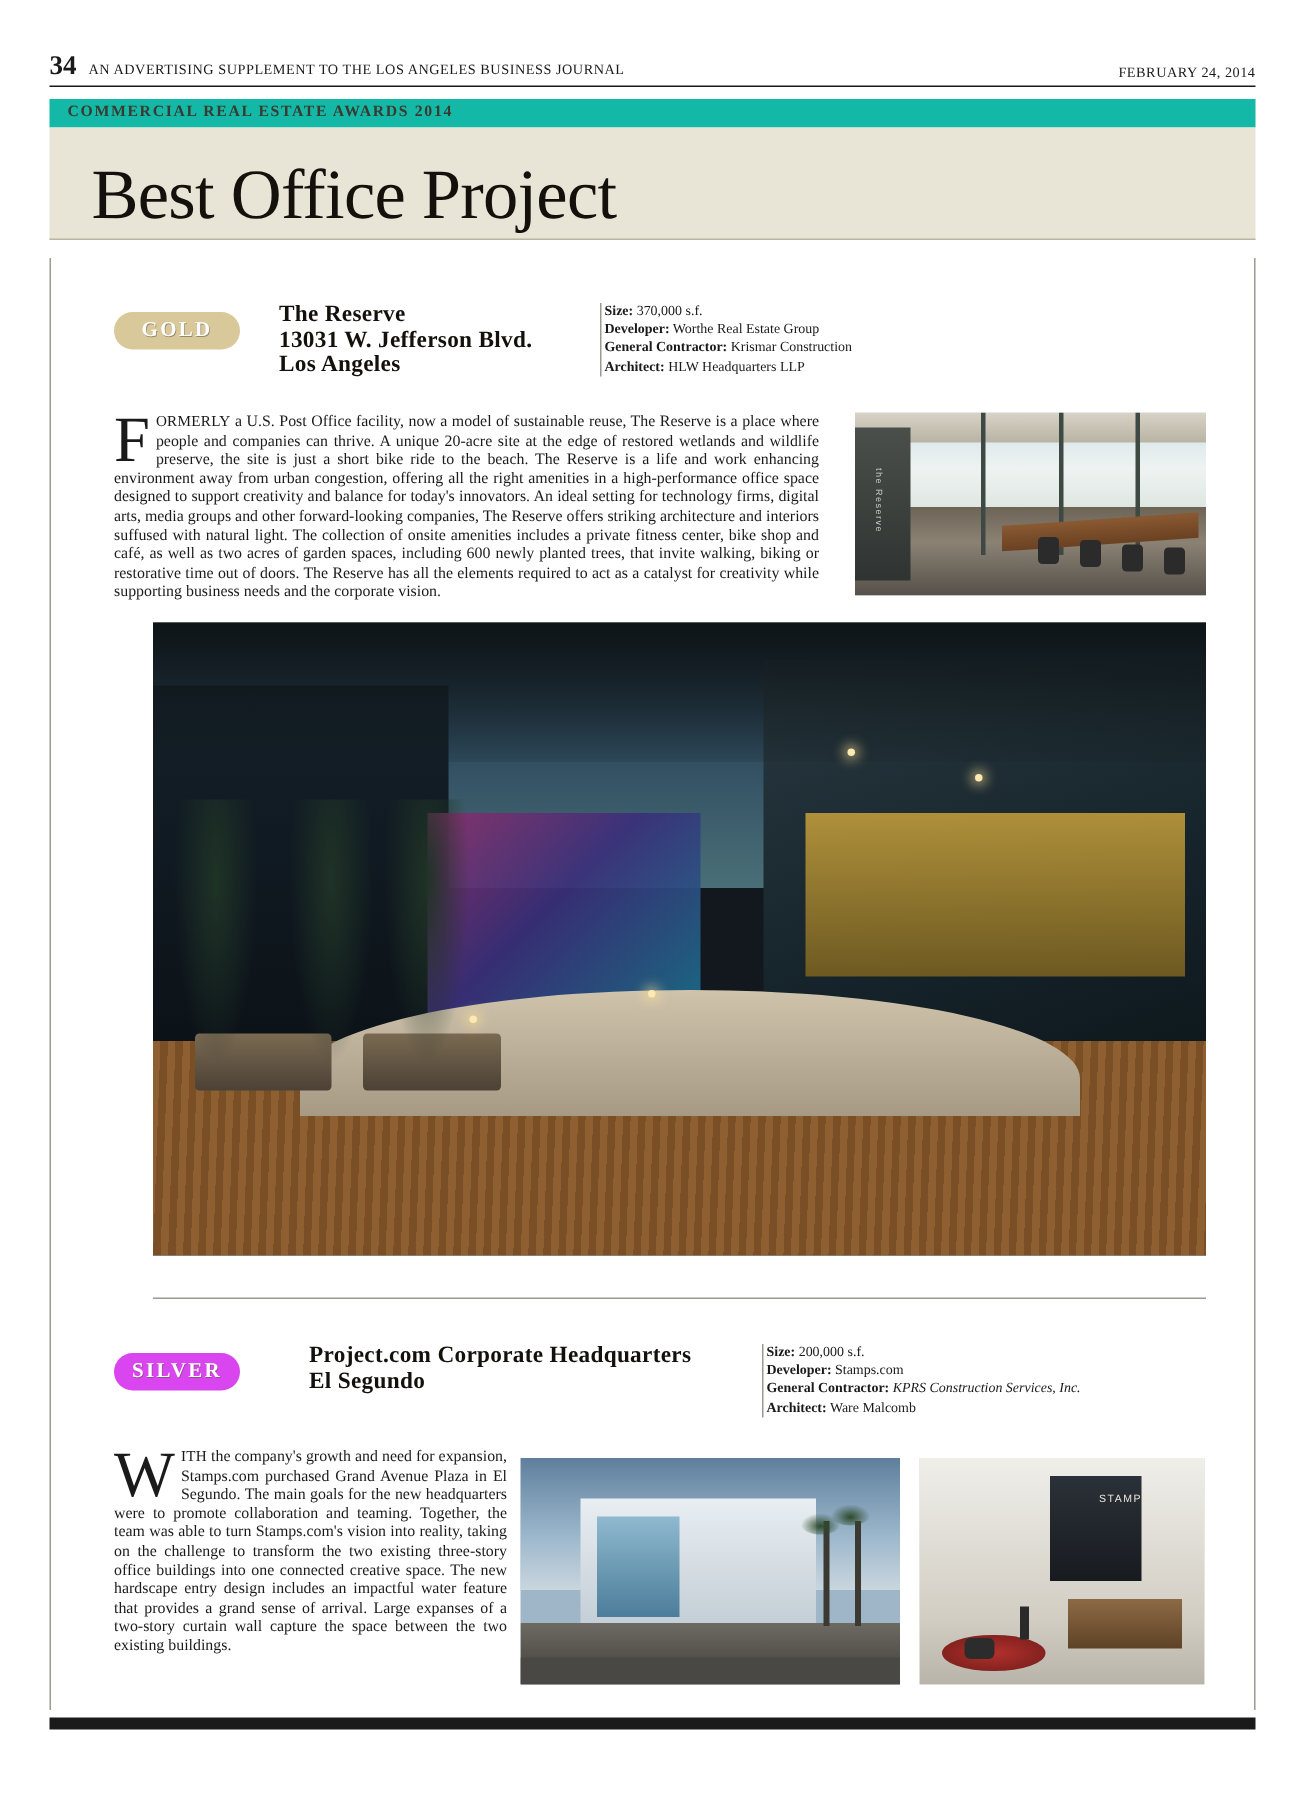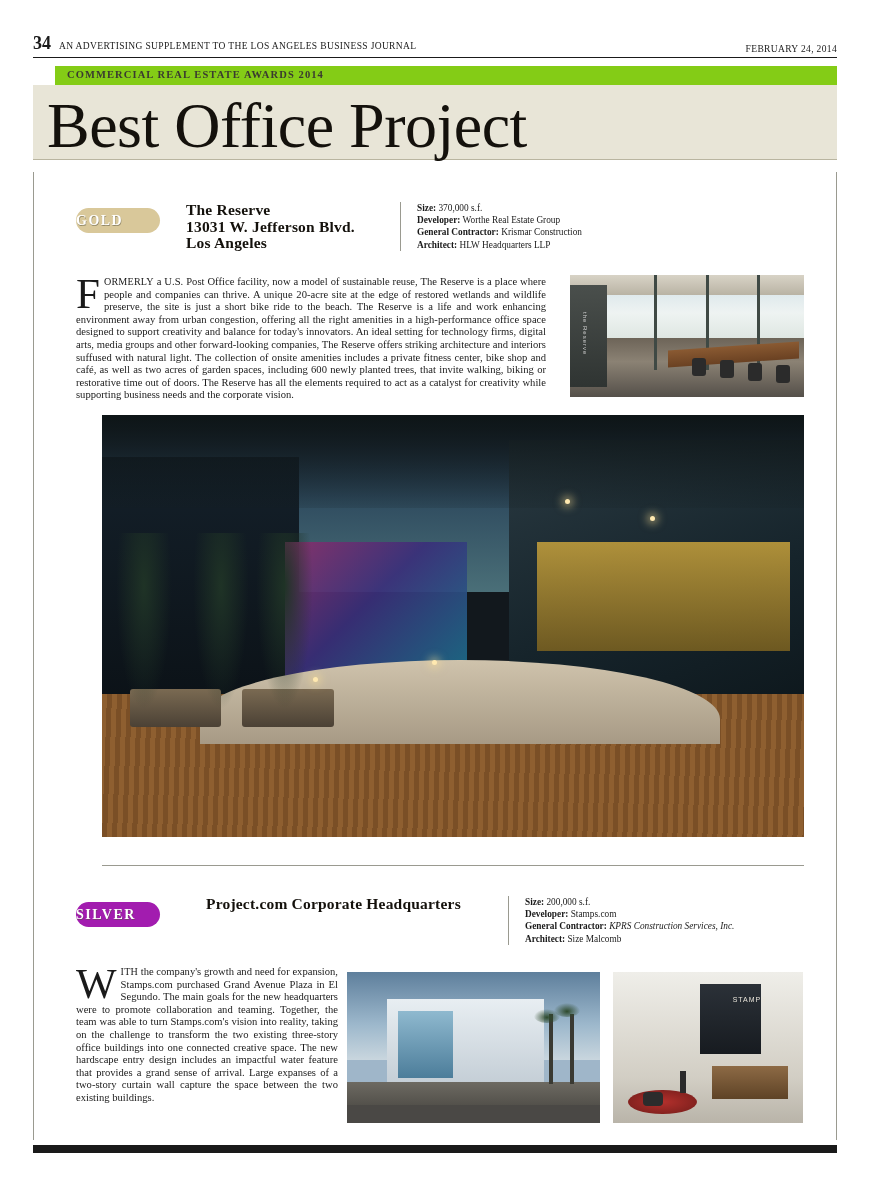--- a/index.html
+++ b/index.html
@@ -57,22 +57,21 @@
     letter-spacing: 0.35px;
   }
 
   
   .awards-bar {
     position: absolute;
     top: 66px;
     left: 33px;
     right: 33px;
     height: 19px;
-    background: #84cc16;
-    margin-left: 22px;
+    background: #14b8a6;
   }
   .awards-bar-label {
     position: absolute;
     left: 12px;
     top: 3px;
     font-family: "Liberation Serif", serif;
     font-weight: bold;
     font-size: 10.5px;
     letter-spacing: 1.1px;
     color: #3a3a30;
@@ -82,27 +81,27 @@
   .title-band {
     position: absolute;
     top: 85px;
     left: 33px;
     right: 33px;
     height: 74px;
     background: #e8e5d7;
     border-bottom: 1px solid #b9b5a0;
   }
   .title-band h1 {
-    margin: 2px;
+    margin: 16px;
     position: absolute;
     left: 12px;
     top: 2px;
     font-family: "Liberation Serif", serif;
     font-weight: normal;
-    font-size: 64px;
+    font-size: 47px;
     letter-spacing: -0.5px;
     color: #14110c;
   }
 
   
   .content-frame {
     position: absolute;
     top: 172px;
     left: 33px;
     width: 804px;
@@ -124,24 +123,24 @@
   }
   .badge {
     position: absolute;
     left: 42px;
     top: 36px;
     width: 84px;
     height: 25px;
     border-radius: 13px;
     display: flex;
     align-items: center;
-    justify-content: flex-start;
+    justify-content: center;
   }
   .badge-gold { background: #d9c89a; }
-  .badge-silver { background: #a21caf; }
+  .badge-silver { background: #d946ef; }
   .badge span {
     font-family: "Liberation Serif", serif;
     font-weight: bold;
     font-size: 14px;
     letter-spacing: 1.5px;
     color: #ffffff;
     text-shadow: 0.5px 0.5px 0 rgba(90,85,65,0.55);
   }
   .entry-title {
     position: absolute;
@@ -152,21 +151,21 @@
     font-size: 15.5px;
     line-height: 16.5px;
     color: #14110c;
     letter-spacing: 0.2px;
   }
   .entry-title div { white-space: nowrap; }
   .facts {
     position: absolute;
     top: 30px;
     border-left: 1px solid #9a9a90;
-    padding-left: 16px;
+    padding-left: 2px;
     font-family: "Liberation Serif", serif;
     font-size: 9.3px;
     line-height: 12.2px;
     color: #1a1a1a;
   }
   .facts b { font-weight: bold; }
   .facts .fct-it { font-style: italic; }
 
   
   .bodytext {
@@ -394,37 +393,38 @@
     <div class="mid-divider"></div>
 
     <div class="entry" style="top:690px;">
 
       <div class="entry-header">
         <div class="badge badge-silver" style="top:40px;">
           <span>SILVER</span>
         </div>
         <div class="entry-title" style="left:172px; top:34px;">
           <div>Project.com Corporate Headquarters</div>
+          <div>El Segundo</div>
         </div>
         <div class="facts" style="left:474px; top:34px;">
           <div>
             <b>Size:</b>
             <span>200,000 s.f.</span>
           </div>
           <div>
             <b>Developer:</b>
             <span>Stamps.com</span>
           </div>
           <div>
             <b>General Contractor:</b>
             <span class="fct-it">KPRS Construction Services, Inc.</span>
           </div>
           <div>
             <b>Architect:</b>
-            <span>Size Malcomb</span>
+            <span>Ware Malcomb</span>
           </div>
         </div>
       </div>
 
       <div class="bodytext" style="left:42px; top:104px; width:262px;">
         <span class="dropcap">W</span><span class="smallcaps">ITH</span><span> the company's growth and need for expansion, Stamps.com purchased Grand Avenue Plaza in El Segundo. The main goals for the new headquarters were to promote collaboration and teaming. Together, the team was able to turn Stamps.com's vision into reality, taking on the challenge to transform the two existing three-story office buildings into one connected creative space. The new hardscape entry design includes an impactful water feature that provides a grand sense of arrival. Large expanses of a two-story curtain wall capture the space between the two existing buildings.</span>
       </div>
     </div>
   </div>
 

